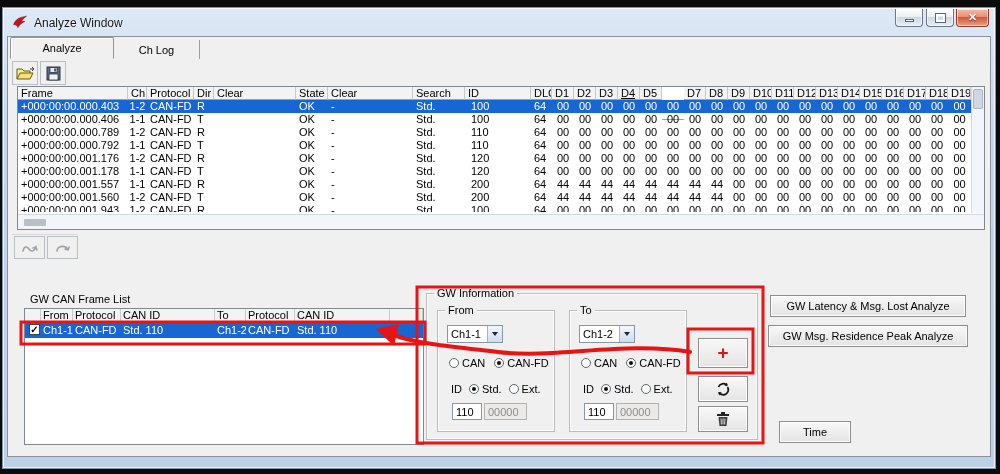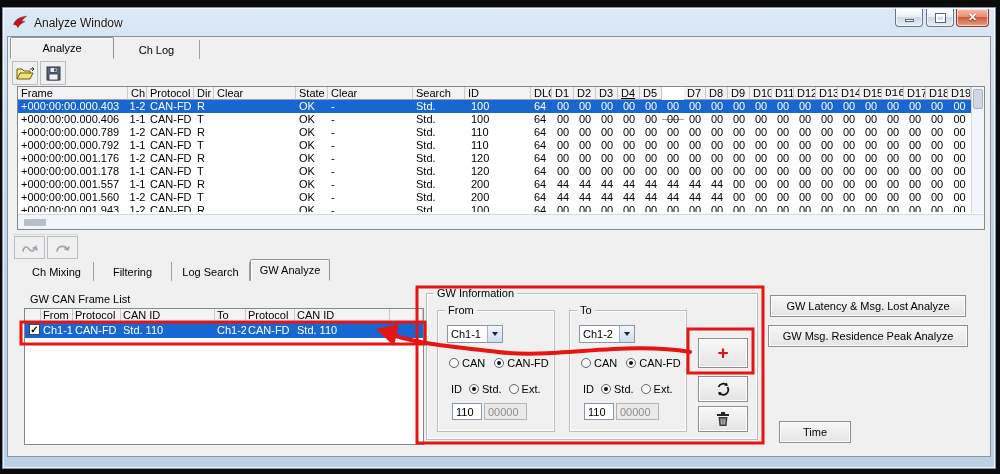--- a/index.html
+++ b/index.html
@@ -171,21 +171,21 @@
             <div class="gcell" style="width: 22px; margin-top: 32px;">D6</div>
             <div class="gcell" style="width: 22px;">D7</div>
             <div class="gcell" style="width: 22px;">D8</div>
             <div class="gcell" style="width: 22px;">D9</div>
             <div class="gcell" style="width: 22px;">D10</div>
             <div class="gcell" style="width: 22px;">D11</div>
             <div class="gcell" style="width: 22px;">D12</div>
             <div class="gcell" style="width: 22px; text-align: right;">D13</div>
             <div class="gcell" style="width: 22px;">D14</div>
             <div class="gcell" style="width: 22px;">D15</div>
-            <div class="gcell" style="width: 22px; font-family: Liberation Mono, monospace;">D16</div>
+            <div class="gcell" style="width: 22px;">D16</div>
             <div class="gcell" style="width: 22px;">D17</div>
             <div class="gcell" style="width: 22px;">D18</div>
             <div class="gcell" style="width: 23px;">D19</div>
           </div>
         <div id="grid-body">
             <div class="grow sel">
               <div class="gcell" style="width: 110px;">+000:00:00.000.403</div>
               <div class="gcell center" style="width: 19px;">1-2</div>
               <div class="gcell" style="width: 47px;">CAN-FD</div>
               <div class="gcell" style="width: 20px;">R</div>
@@ -479,34 +479,20 @@
           <path d="M2 9 C3 4 6 4 8 7 C10 10 13 10 15 5 L16 8 M15 5 L12 6" fill="none" stroke="#a2a2aa" stroke-width="1.6" stroke-linecap="round"></path>
         </svg>
       </div>
       <div class="tbtn2">
         <svg width="18" height="12" viewBox="0 0 18 12">
           <path d="M3 9 C4 3 12 3 14 8 M14 8 L11 7 M14 8 L15 5" fill="none" stroke="#a2a2aa" stroke-width="1.6" stroke-linecap="round"></path>
         </svg>
       </div>
     </div>
 
-    <div class="tabstrip bottom">
-      <div class="tab" style="width:74px">
-          <span>Ch Mixing</span>
-        </div>
-      <div class="tab" style="width:78px">
-          <span>Filtering</span>
-        </div>
-      <div class="tab" style="width:78px">
-          <span>Log Search</span>
-        </div>
-      <div class="tab active" style="width:80px">
-          <span>GW Analyze</span>
-        </div>
-    </div>
 
     <div class="panel-label">GW CAN Frame List</div>
 
     <div class="frame-list">
       <div class="flrow head" id="fl-head">
           <div class="flcell" style="width: 16px;"></div>
           <div class="flcell" style="width: 32px;">From</div>
           <div class="flcell" style="width: 48px;">Protocol</div>
           <div class="flcell" style="width: 94px;">CAN ID</div>
           <div class="flcell" style="width: 31px;">To</div>

